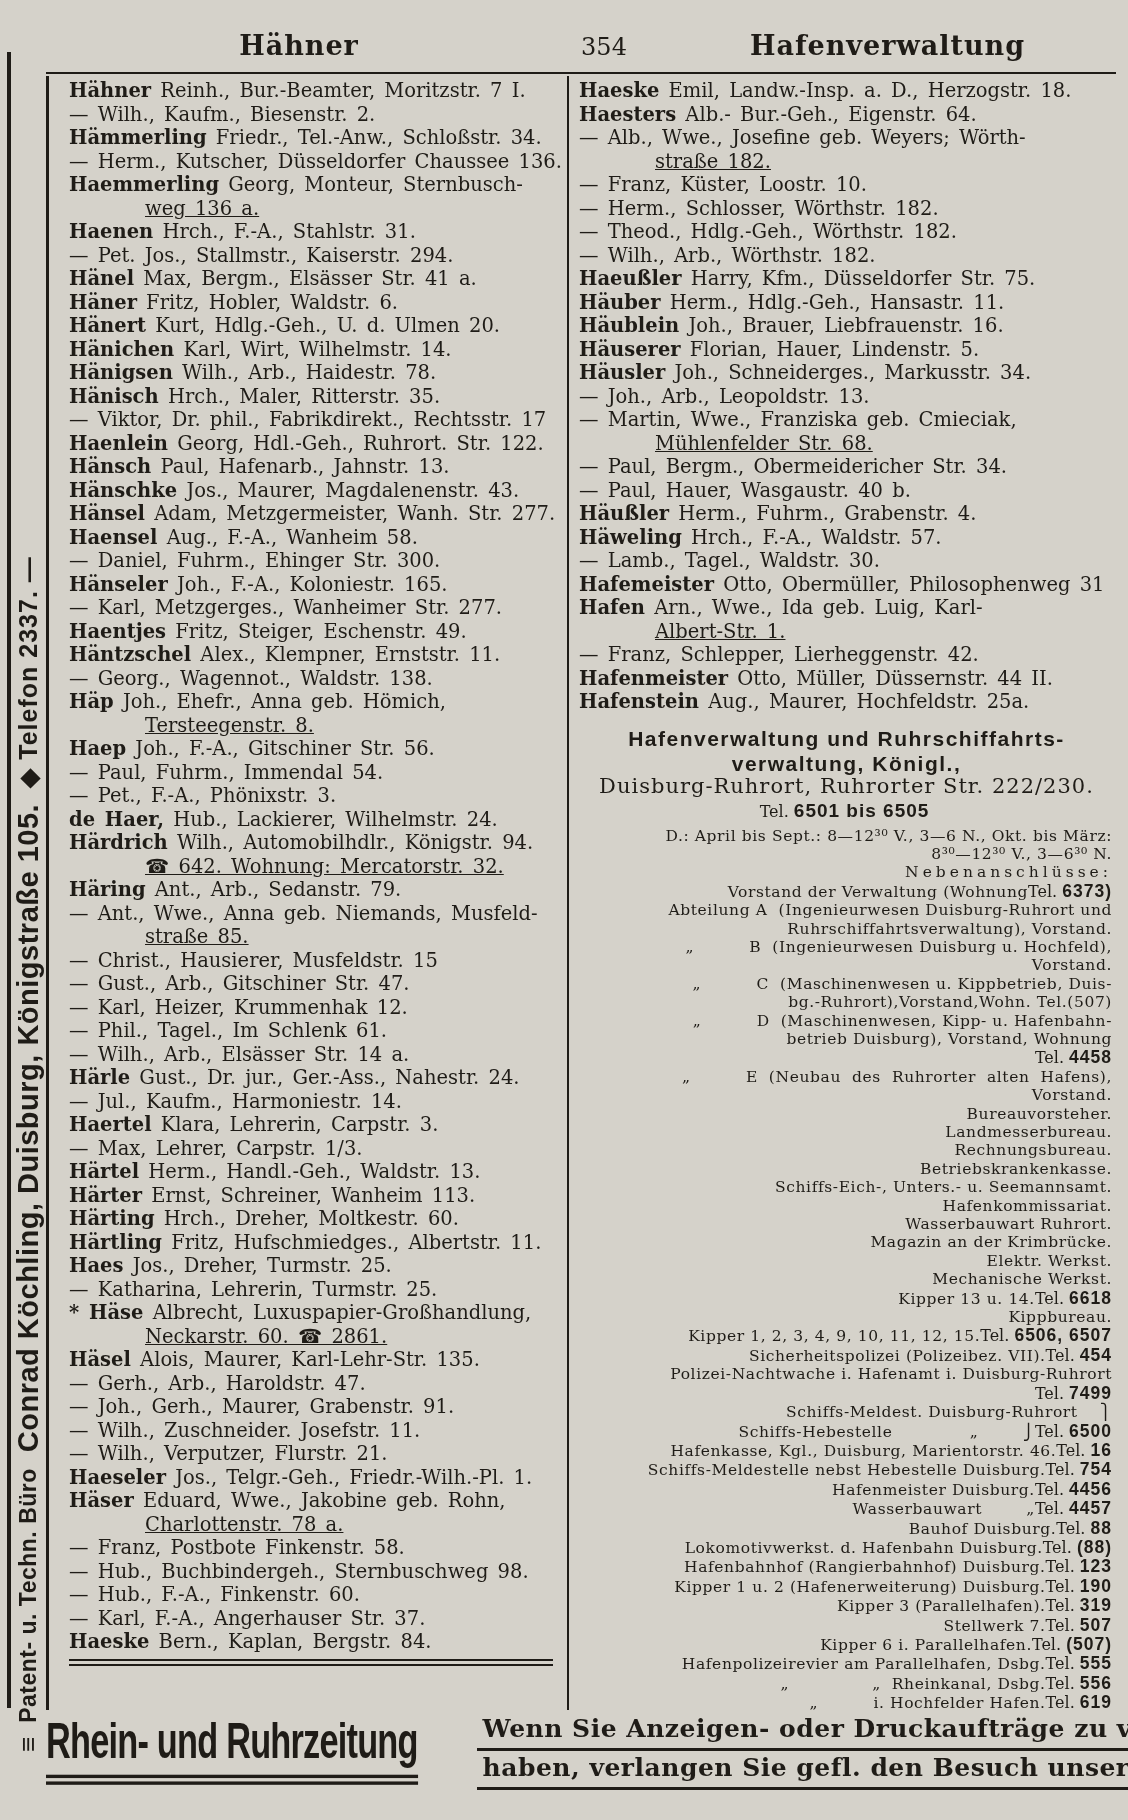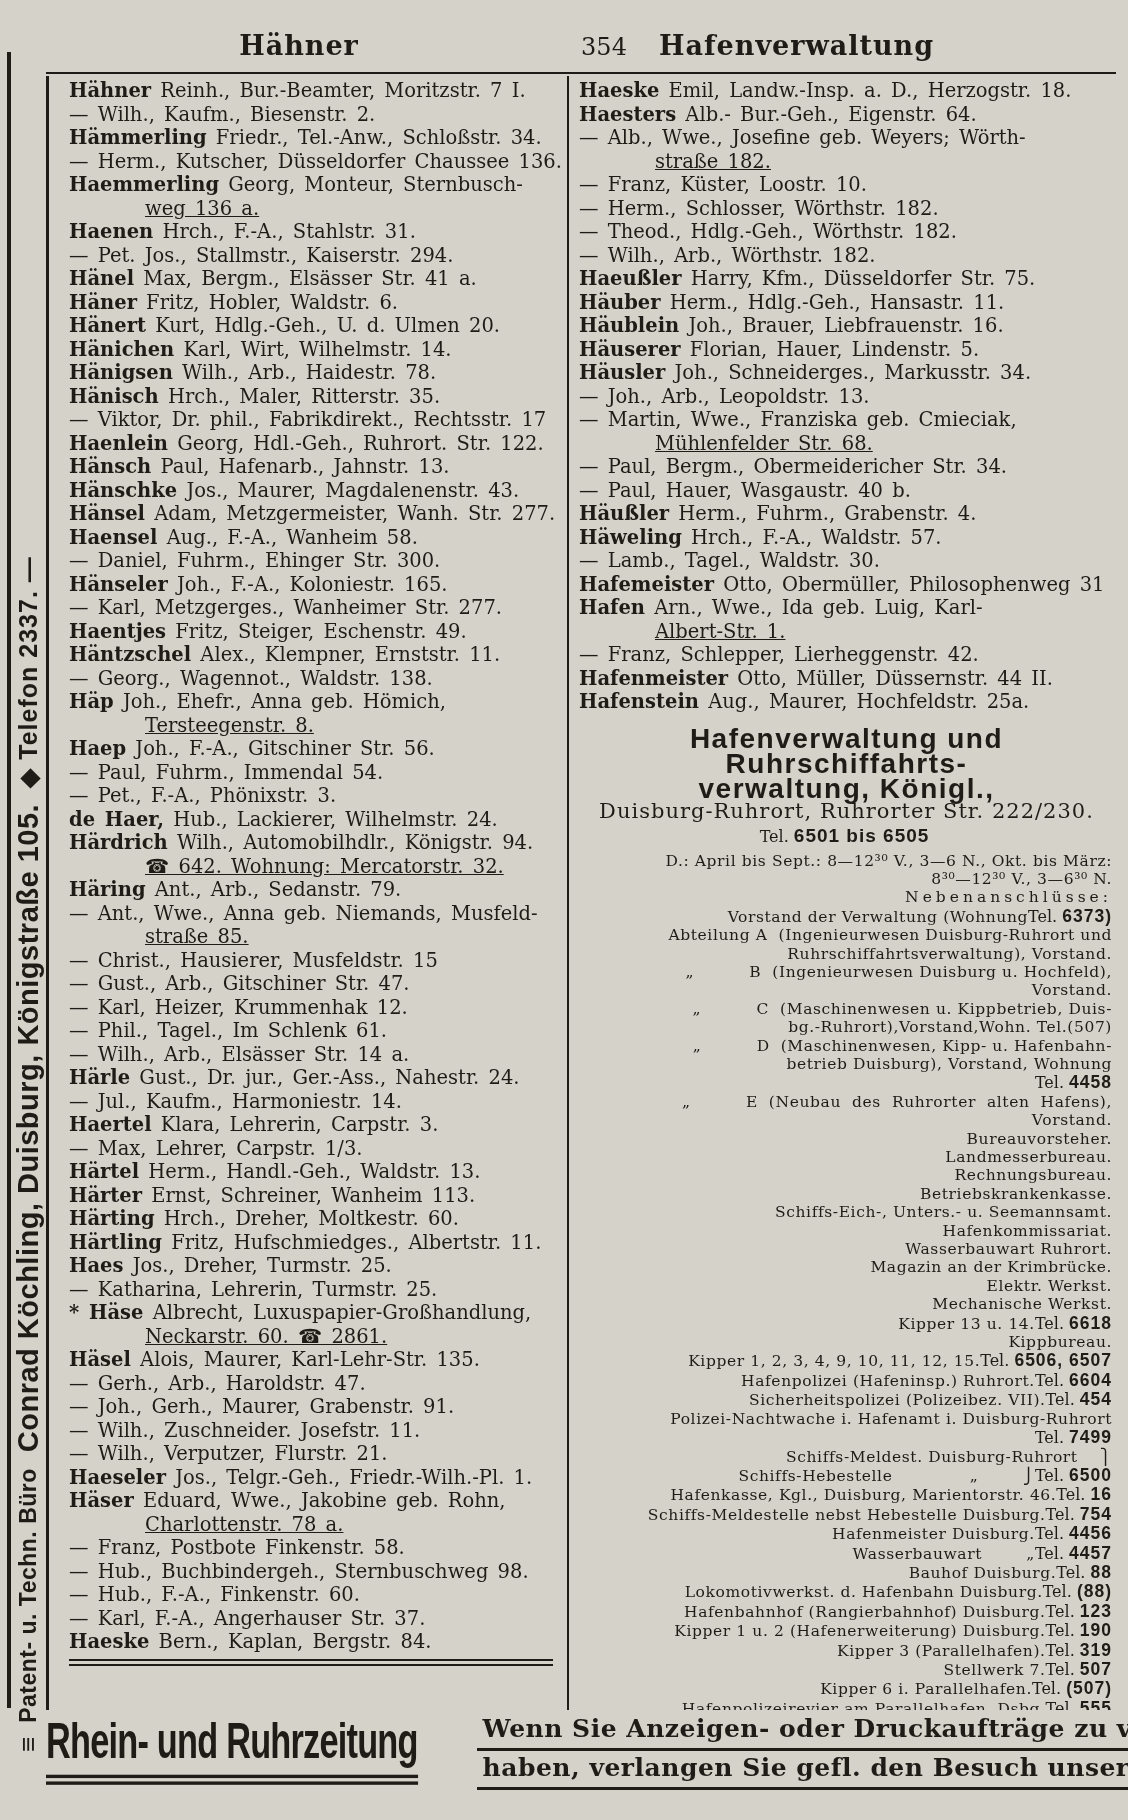--- a/index.html
+++ b/index.html
@@ -32,21 +32,21 @@
   .sb-part1{font-size:23px;letter-spacing:0.5px;}
   .sb-part2{font-size:29px;letter-spacing:0.5px;}
   .sb-part3{font-size:25px;letter-spacing:1px;}
 
   .header{
     position:absolute;top:30px;left:49px;width:1067px;
     display:flex;align-items:baseline;
   }
   .h-left{width:500px;text-align:center;font-weight:bold;font-size:27px;letter-spacing:1px;}
   .h-num{width:110px;text-align:center;font-size:24px;}
-  .h-right{flex:1;text-align:left;font-weight:bold;font-size:27px;letter-spacing:1px;}
+  .h-right{flex:1;text-align:center;font-weight:bold;font-size:27px;letter-spacing:1px;}
   .header-rule{position:absolute;top:72px;left:46px;width:1070px;height:2px;background:var(--ink);}
 
   .columns{
     position:absolute;top:76px;left:46px;width:1070px;height:1634px;
     border-left:3px solid var(--ink);
     display:flex;box-sizing:border-box;overflow:hidden;padding-left:12px;
   }
   .col-left{width:506px;padding:3px 4px 0 8px;box-sizing:border-box;}
   .col-div{width:2px;background:var(--ink);}
   .col-right{flex:1;padding:3px 2px 0 10px;box-sizing:border-box;}
@@ -57,21 +57,21 @@
   }
   .dir-name{font-weight:bold;}
   .dir-name.dash{font-weight:normal;}
   .dir-cont{padding-left:76px;text-decoration:underline;}
   .end-rule{margin-top:5px;height:3px;border-top:2px solid var(--ink);border-bottom:2px solid var(--ink);width:98%;}
 
   
   .hafen{margin-top:12px;}
   .hafen-title{
     text-align:center;font-family:"Liberation Sans", sans-serif;
-    font-weight:bold;font-size:28px;line-height:25px;letter-spacing:1.5px;
+    font-weight:bold;font-size:21px;line-height:25px;letter-spacing:1.5px;
   }
   .hafen-addr{text-align:center;font-size:21px;line-height:21px;letter-spacing:1px;}
   .tel-main{text-align:center;line-height:28px;padding-right:4px;}
   .tel-label{font-size:16px;}
   .tel-num{font-family:"Liberation Sans", sans-serif;font-weight:bold;font-size:19px;letter-spacing:1px;}
   .hafen-lines{margin-top:1px;}
   .hafen-line{
     display:flex;justify-content:flex-end;align-items:baseline;
     font-size:15.5px;line-height:18.4px;white-space:pre-wrap;
     padding-right:2px;
@@ -259,21 +259,20 @@
             <div class="hafen-line ind1"><span class="ht">Betriebskrankenkasse.</span></div>
             <div class="hafen-line ind1"><span class="ht">Schiffs-Eich-, Unters.- u. Seemannsamt.</span></div>
             <div class="hafen-line ind1"><span class="ht">Hafenkommissariat.</span></div>
             <div class="hafen-line ind1"><span class="ht">Wasserbauwart Ruhrort.</span></div>
             <div class="hafen-line ind1"><span class="ht">Magazin an der Krimbrücke.</span></div>
             <div class="hafen-line ind1"><span class="ht">Elektr. Werkst.</span></div>
             <div class="hafen-line ind1"><span class="ht">Mechanische Werkst.</span></div>
             <div class="hafen-line ind1"><span class="ht">Kipper 13 u. 14.</span><span class="tel"><span class="tel-label">Tel. </span><span class="tel-num">6618</span></span></div>
             <div class="hafen-line ind1"><span class="ht">Kippbureau.</span></div>
             <div class="hafen-line ind1"><span class="ht">Kipper 1, 2, 3, 4, 9, 10, 11, 12, 15.</span><span class="tel"><span class="tel-label">Tel. </span><span class="tel-num">6506, 6507</span></span></div>
-            <div class="hafen-line ind1"><span class="ht">Hafenpolizei (Hafeninsp.) Ruhrort.</span><span class="tel"><span class="tel-label">Tel. </span><span class="tel-num">6604</span></span></div>
             <div class="hafen-line ind1"><span class="ht">Sicherheitspolizei (Polizeibez. VII).</span><span class="tel"><span class="tel-label">Tel. </span><span class="tel-num">454</span></span></div>
             <div class="hafen-line ind1"><span class="ht">Polizei-Nachtwache i. Hafenamt i. Duisburg-Ruhrort</span></div>
             <div class="hafen-line flush"><span class="ht"></span><span class="tel"><span class="tel-label">Tel. </span><span class="tel-num">7499</span></span></div>
             <div class="hafen-line ind1"><span class="ht">Schiffs-Meldest. Duisburg-Ruhrort    ⎫</span></div>
             <div class="hafen-line ind1"><span class="ht">Schiffs-Hebestelle              „        ⎭</span><span class="tel"><span class="tel-label">Tel. </span><span class="tel-num">6500</span></span></div>
             <div class="hafen-line ind1"><span class="ht">Hafenkasse, Kgl., Duisburg, Marientorstr. 46.</span><span class="tel"><span class="tel-label">Tel. </span><span class="tel-num">16</span></span></div>
             <div class="hafen-line ind1"><span class="ht">Schiffs-Meldestelle nebst Hebestelle Duisburg.</span><span class="tel"><span class="tel-label">Tel. </span><span class="tel-num">754</span></span></div>
             <div class="hafen-line ind1"><span class="ht">Hafenmeister Duisburg.</span><span class="tel"><span class="tel-label">Tel. </span><span class="tel-num">4456</span></span></div>
             <div class="hafen-line ind1"><span class="ht">Wasserbauwart        „</span><span class="tel"><span class="tel-label">Tel. </span><span class="tel-num">4457</span></span></div>
             <div class="hafen-line ind1"><span class="ht">Bauhof Duisburg.</span><span class="tel"><span class="tel-label">Tel. </span><span class="tel-num">88</span></span></div>

